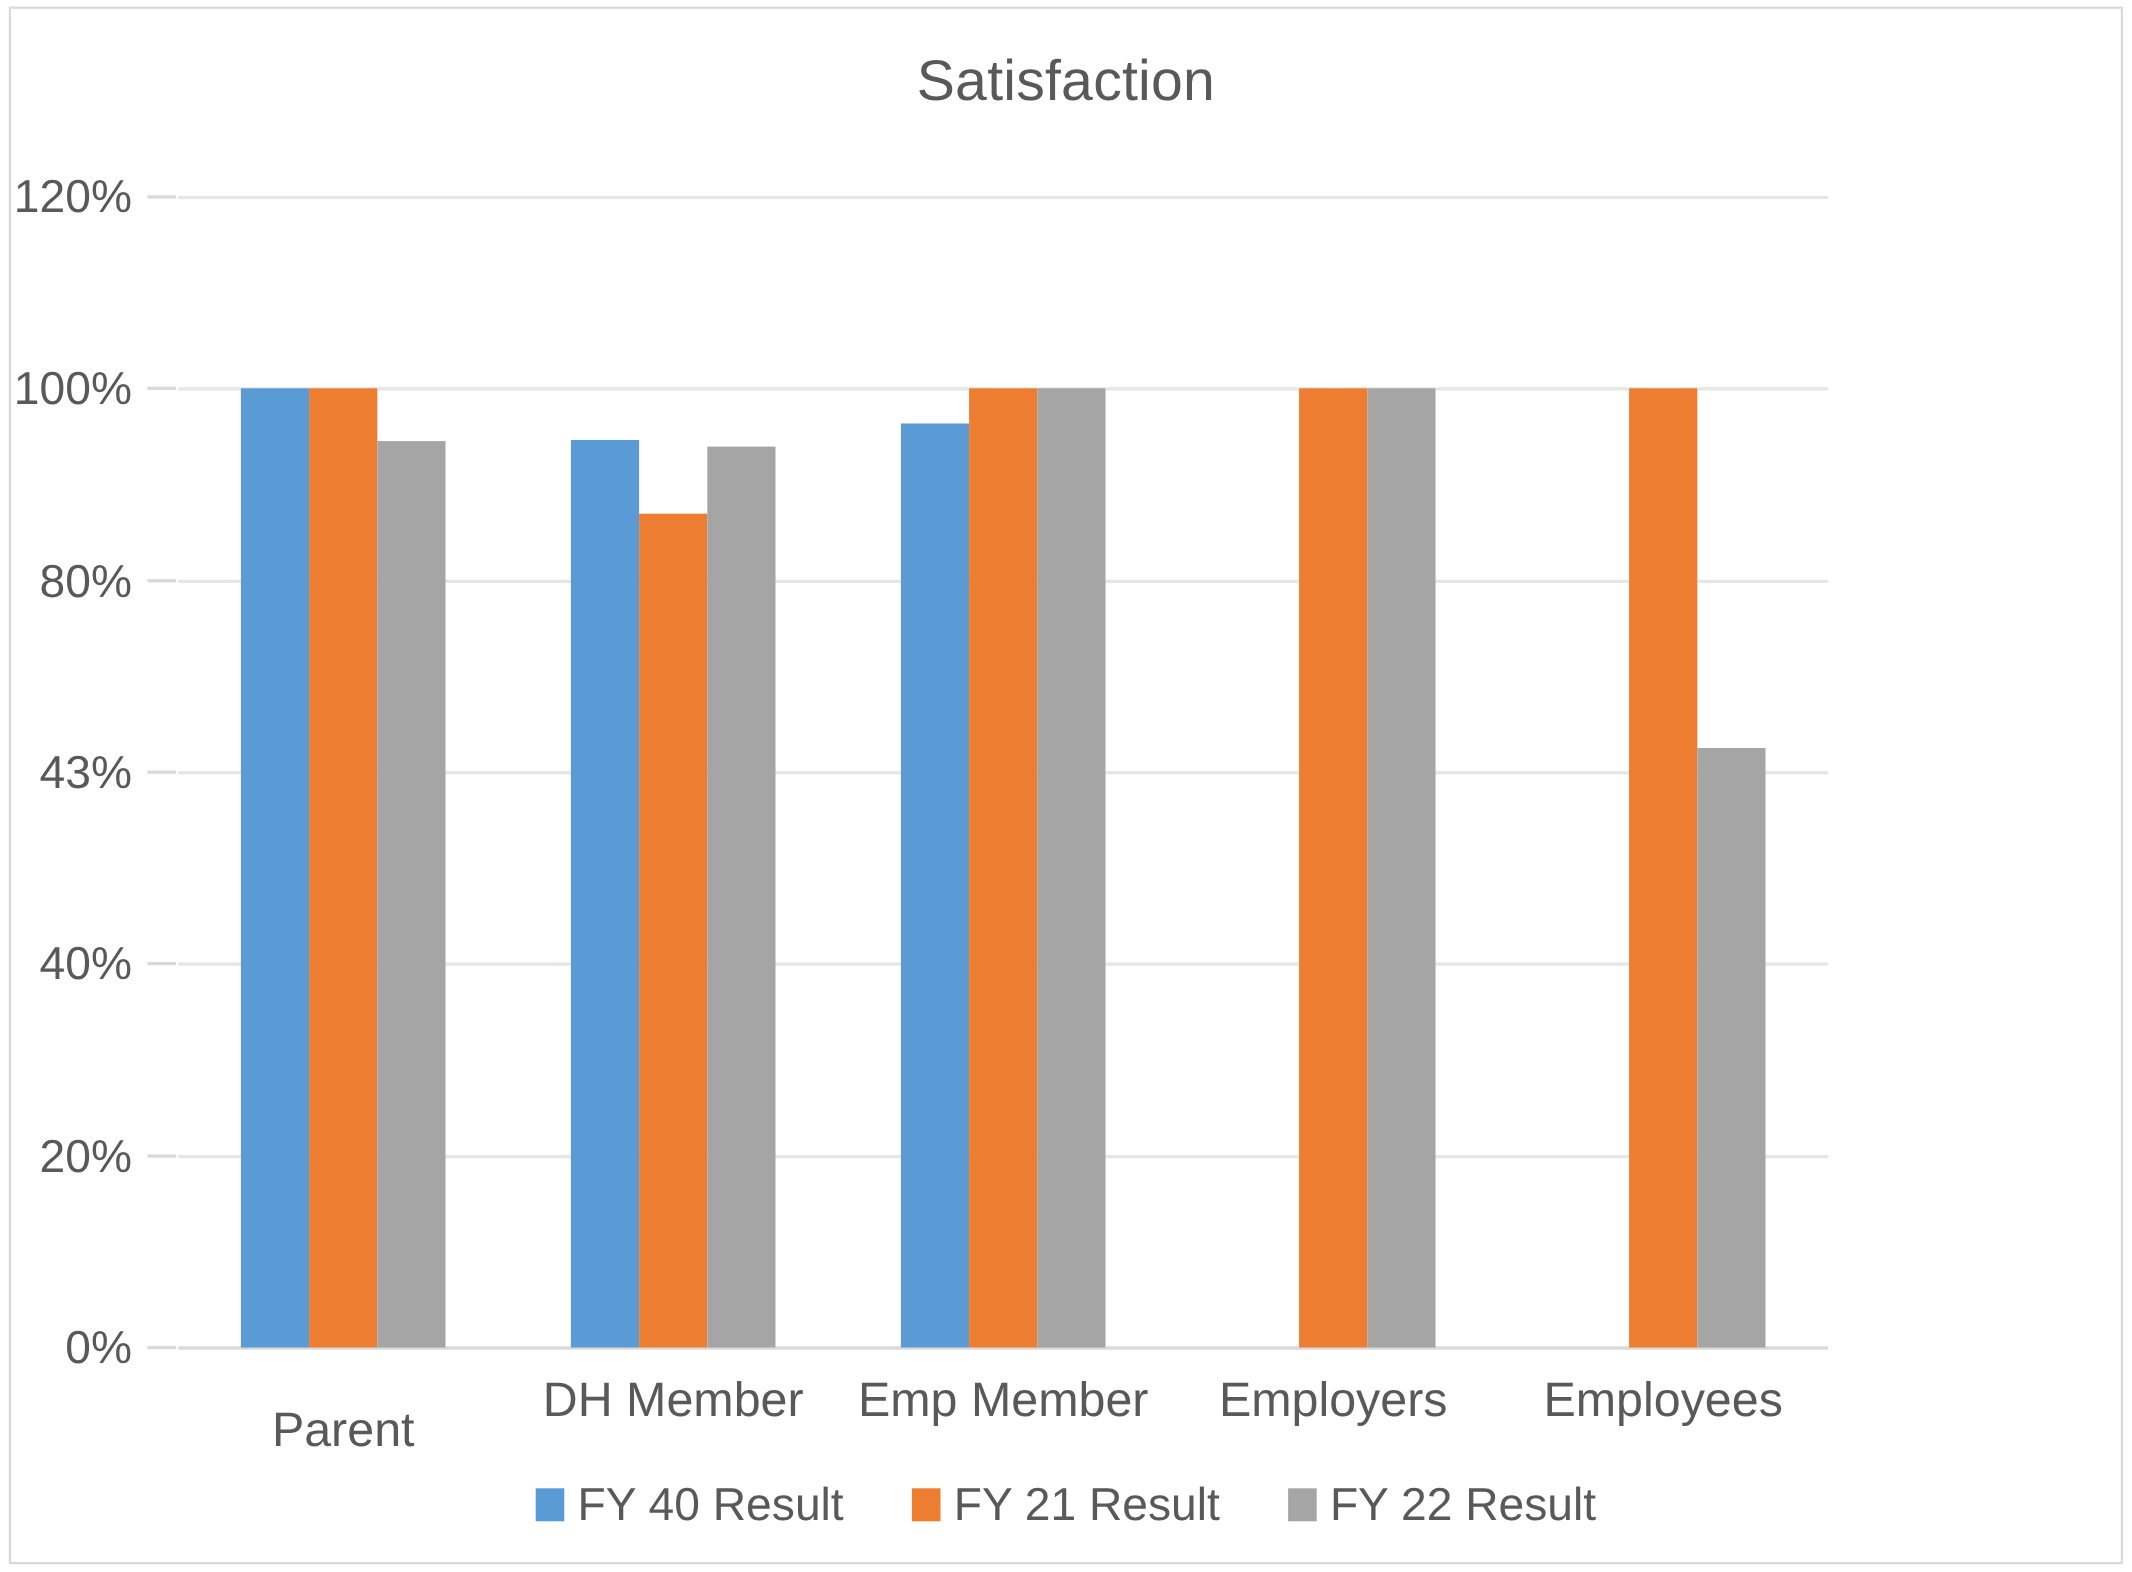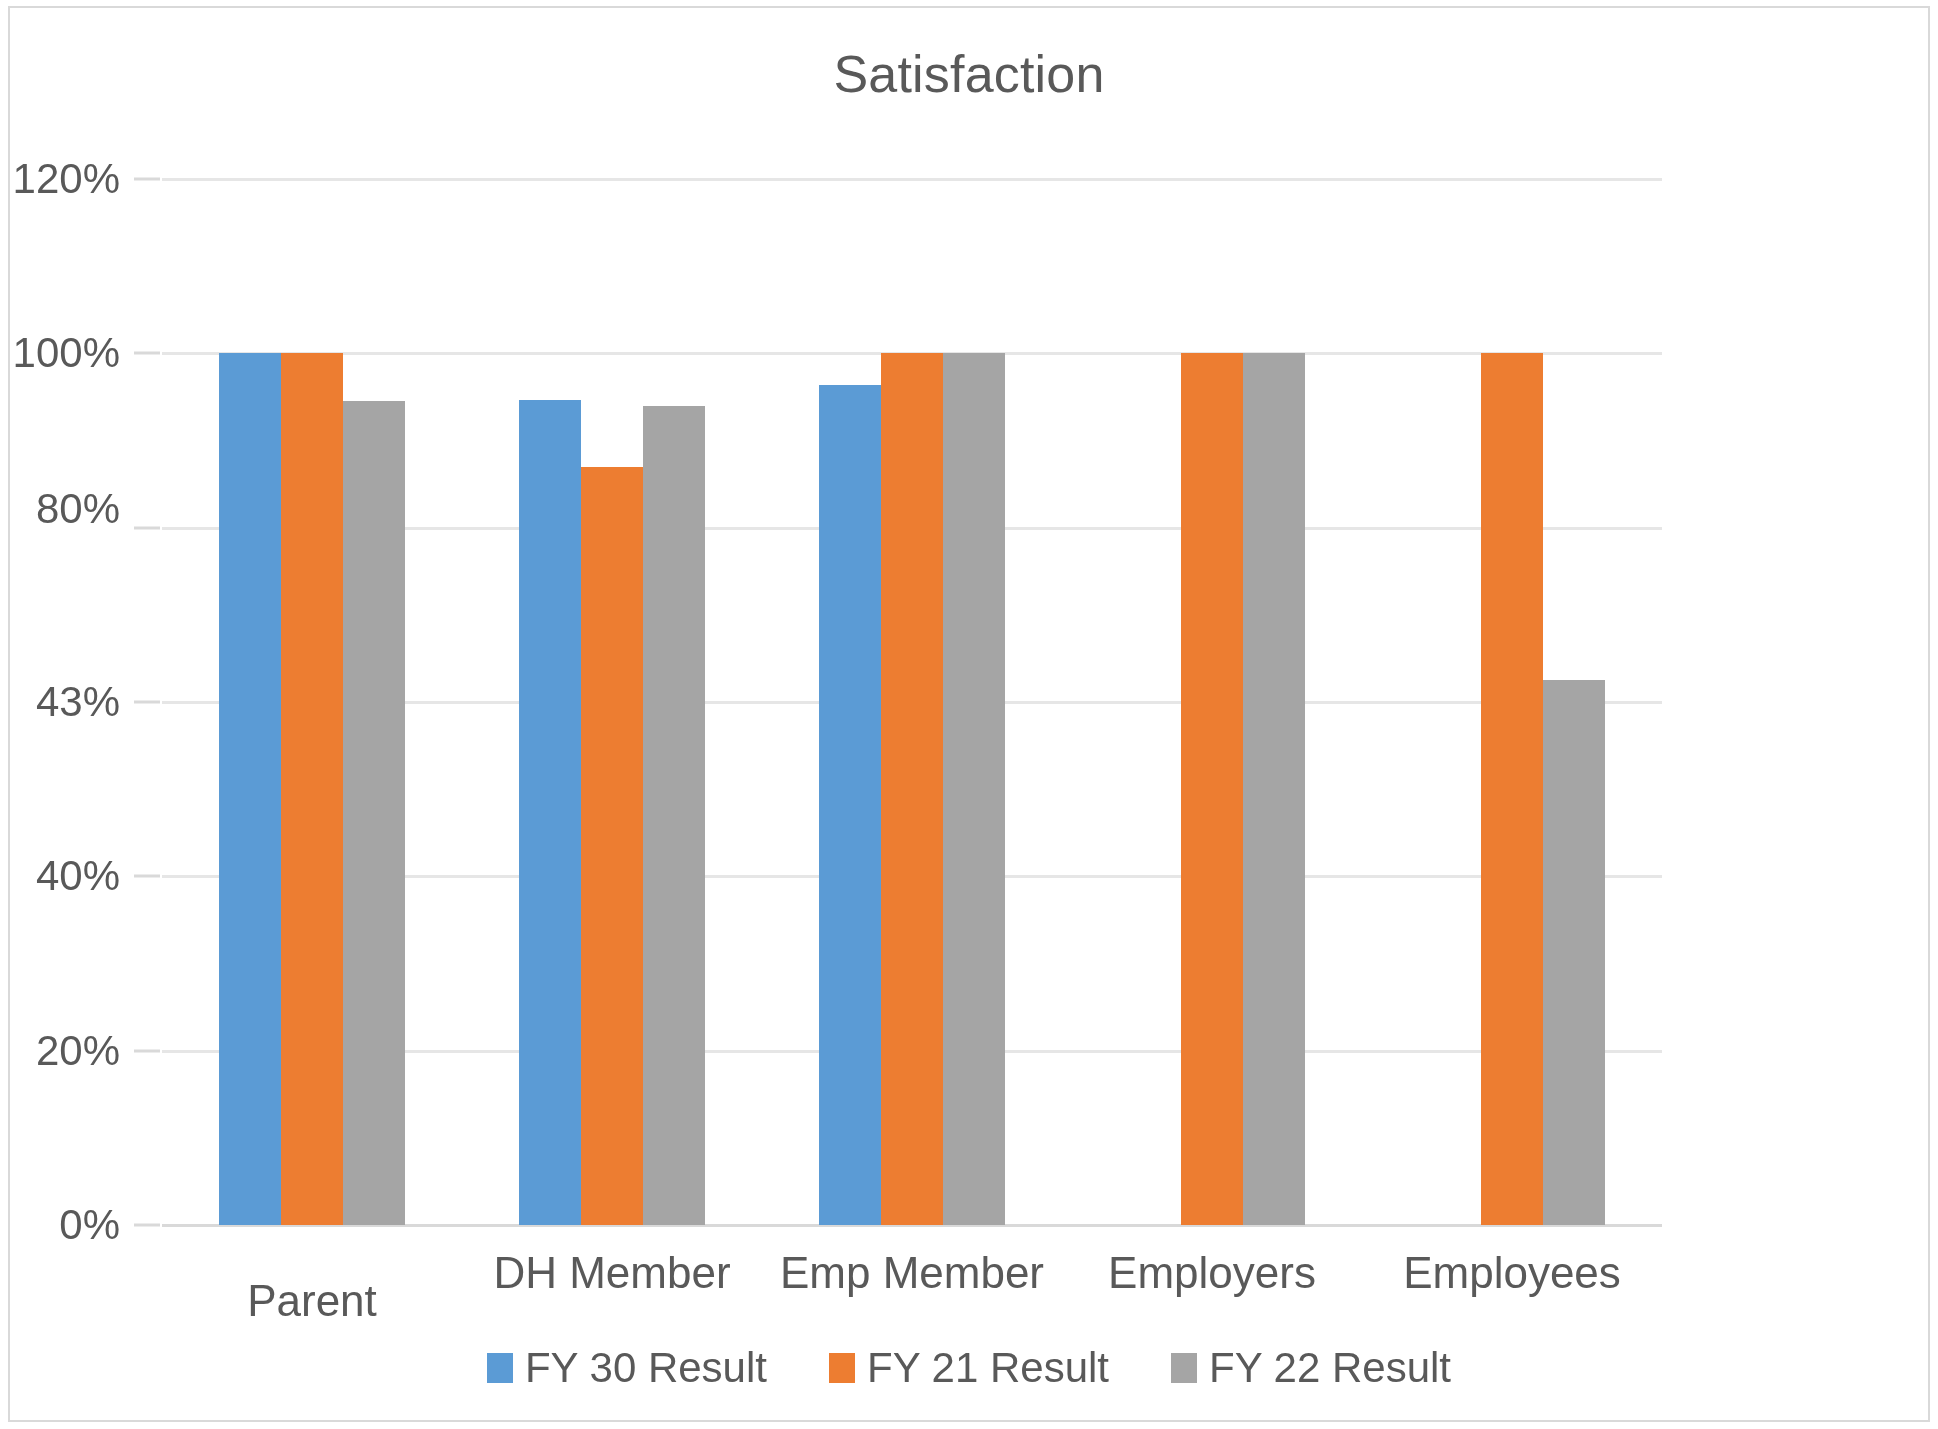--- a/index.html
+++ b/index.html
@@ -168,21 +168,21 @@
         <div class="gridline" style="top: 173.333px;"></div>
         <div class="gridline" style="top: 347.667px;"></div>
         <div class="gridline" style="top: 522px;"></div>
         <div class="gridline" style="top: 696.333px;"></div>
         <div class="gridline" style="top: 870.667px;"></div>
         <div class="gridline baseline" style="top: 1045px;"></div>
       </div>
     <div id="yaxis-labels">
         <div class="ylabel" style="top: 0px;">120%</div>
         <div class="ylabel" style="top: 174.333px;">100%</div>
-        <div class="ylabel" style="top: 330px;">80%</div>
+        <div class="ylabel" style="top: 350px;">80%</div>
         <div class="ylabel" style="top: 523px;">43%</div>
         <div class="ylabel" style="top: 697.333px;">40%</div>
         <div class="ylabel" style="top: 871.667px;">20%</div>
         <div class="ylabel" style="top: 1046px;">0%</div>
       </div>
     <div id="ytick-marks">
         <div class="tick" style="top: 0px;"></div>
         <div class="tick" style="top: 174.333px;"></div>
         <div class="tick" style="top: 348.667px;"></div>
         <div class="tick" style="top: 523px;"></div>
@@ -219,21 +219,21 @@
         <div class="xlabel" style="left: 150px; margin-top: 28px;">Parent</div>
         <div class="xlabel" style="left: 750px;">Emp Member</div>
         <div class="xlabel" style="left: 450px;">DH Member</div>
         <div class="xlabel" style="left: 1050px;">Employers</div>
         <div class="xlabel" style="left: 1350px;">Employees</div>
       </div>
 
     <div id="legend">
         <div class="legend-item">
           <span class="legend-swatch" style="background: rgb(91, 155, 213);"></span>
-          <span class="legend-label">FY 30 Result</span>
+          <span class="legend-label">FY 40 Result</span>
         </div>
         <div class="legend-item">
           <span class="legend-swatch" style="background: rgb(237, 125, 49);"></span>
           <span class="legend-label">FY 21 Result</span>
         </div>
         <div class="legend-item">
           <span class="legend-swatch" style="background: rgb(165, 165, 165);"></span>
           <span class="legend-label">FY 22 Result</span>
         </div>
       </div>

